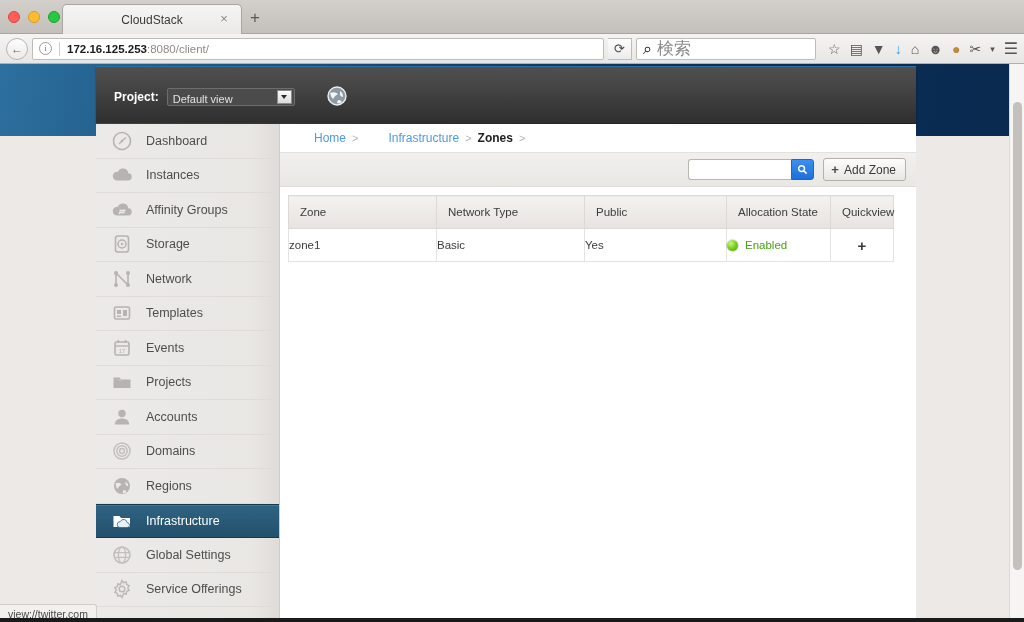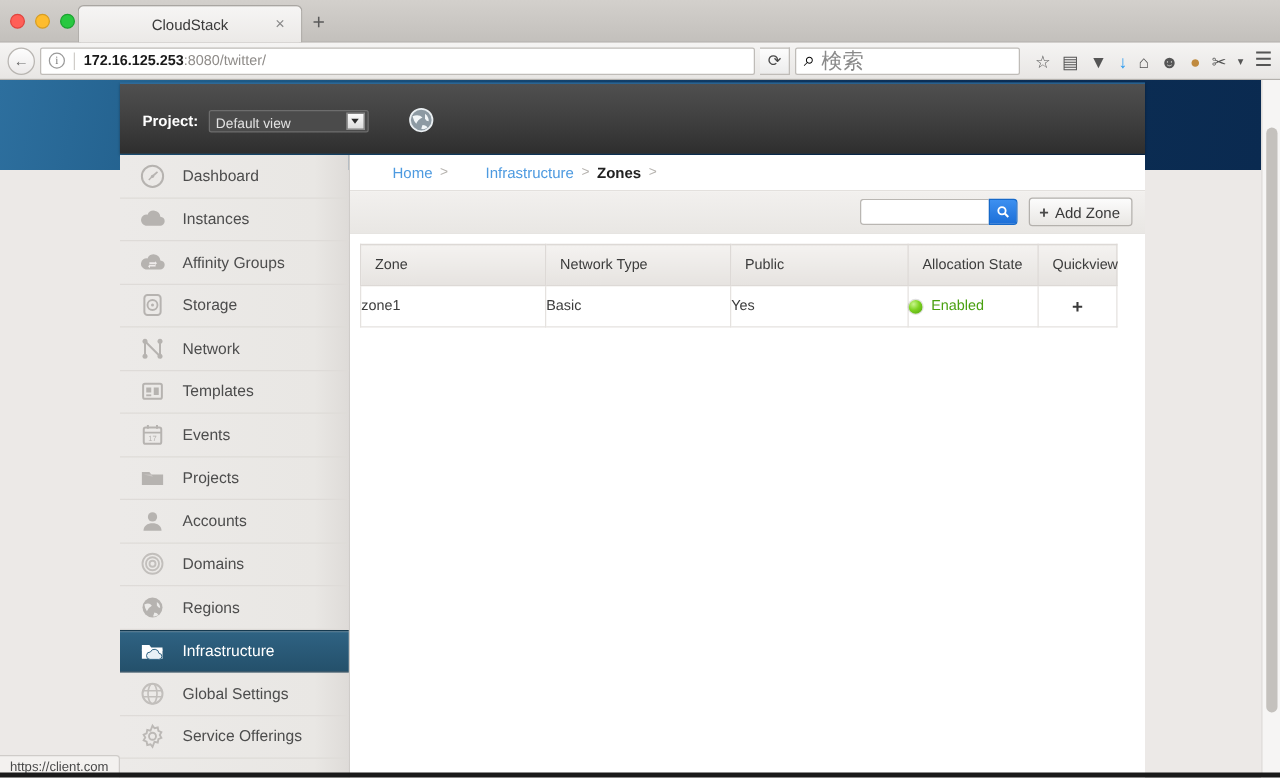--- a/index.html
+++ b/index.html
@@ -243,21 +243,21 @@
       <span class="tab-close">×</span>
     </div>
     <div class="newtab">+</div>
   </div>
 
   <div class="navbar">
     <div class="navbtn">←</div>
     <div class="urlbar">
       <span class="info-icon">i</span>
       <span class="url-sep"></span>
-      <span class="url-text"><span class="url-host">172.16.125.253</span><span>:8080/twitter/</span></span>
+      <span class="url-text"><span class="url-host">172.16.125.253</span><span>:8080/client/</span></span>
     </div>
     <div class="reload">⟳</div>
     <div class="searchbar">
       <span class="ti">⌕</span>
       <input type="text" placeholder="検索" style="">
     </div>
     <div class="toolicons">
       <span class="ti">☆</span>
       <span class="ti">▤</span>
       <span class="ti">▼</span>
@@ -519,18 +519,18 @@
           </tbody>
         </table>
       </div>
     </div>
 
     <div class="pscroll">
       <div class="pscroll-thumb"></div>
     </div>
 
     <div class="statusbar">
-      <span>https://client.com</span>
+      <span>view://twitter.com</span>
     </div>
   </div>
 
   <div class="pagebottom"></div>
 </div>
 
 </body></html>

